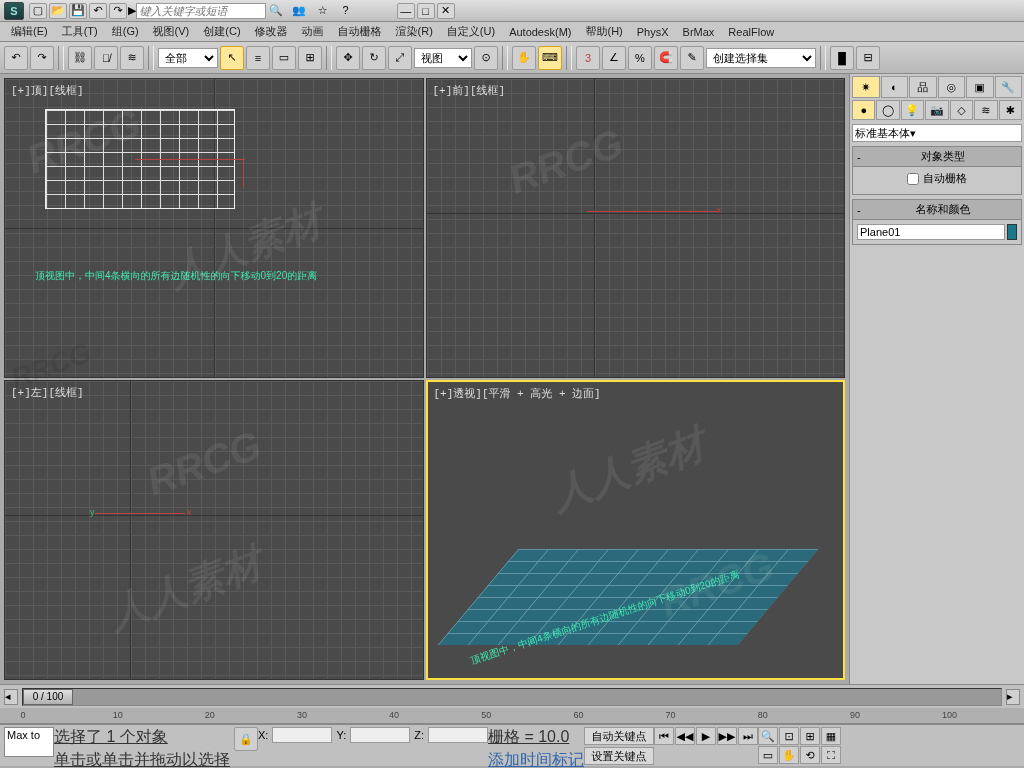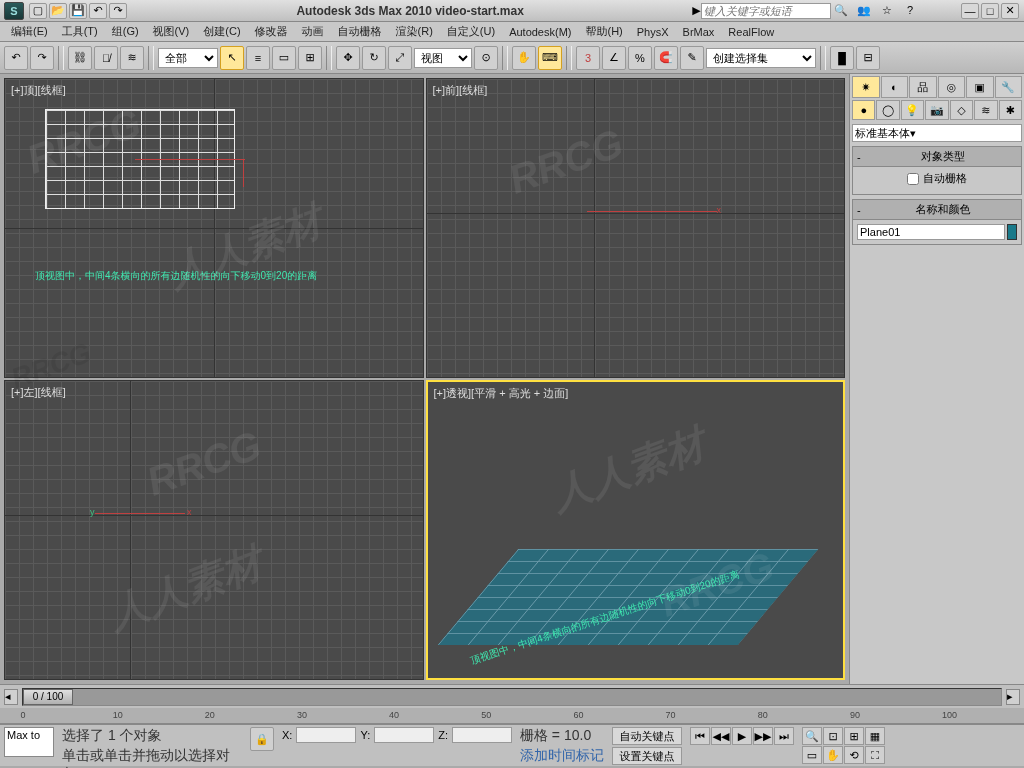--- a/index.html
+++ b/index.html
@@ -14,21 +14,21 @@
 .menubar .menu-item { padding: 0 7px; color: #222; cursor: default; }
 .toolbar { height: 32px; background: linear-gradient(#d0d0d0, #b8b8b8); display: flex; align-items: center; padding: 0 4px; border-bottom: 1px solid #888; gap: 2px; }
 .tool-btn { width: 24px; height: 24px; border: 1px solid #999; background: #d0d0d0; display: flex; align-items: center; justify-content: center; border-radius: 2px; }
 .tool-btn.active { background: #ffe89a; border-color: #d4a020; }
 .tool-sel { height: 20px; border: 1px solid #999; background: #fff; padding: 0 2px; }
 .tool-sep { width: 6px; height: 24px; border-left: 1px solid #888; border-right: 1px solid #eee; margin: 0 2px; }
 .main { display: flex; height: 610px; }
 .viewports { flex: 1; display: grid; grid-template-columns: 1fr 1fr; grid-template-rows: 1fr 1fr; gap: 2px; padding: 4px; background: #aaa; }
 .vp { background: #4a4a4a; position: relative; border: 1px solid #333; overflow: hidden; }
 .vp.active { border: 2px solid #ffe040; }
-.vp-label { position: absolute; top: 4px; left: 6px; color: #ddd; font-size: 11px; z-index: 10; }
+.vp-label { position: absolute; top: 4px; left: 6px; color: #ddd; font-size: 11px; z-index: 10; font-family: Liberation Mono, monospace; }
 .vp-note { position: absolute; color: #3fe8b0; font-size: 10px; }
 .axis-h { position: absolute; height: 1px; background: #333; left: 0; right: 0; }
 .axis-v { position: absolute; width: 1px; background: #333; top: 0; bottom: 0; }
 .command-panel { width: 175px; background: #c8c8c8; border-left: 1px solid #888; padding: 2px; }
 .cp-tabs { display: flex; gap: 1px; margin-bottom: 2px; }
 .cp-tab { flex: 1; height: 22px; border: 1px solid #999; background: #d0d0d0; display: flex; align-items: center; justify-content: center; }
 .cp-tab.active { background: #ffe89a; }
 .cp-sub { display: flex; gap: 1px; margin-bottom: 4px; }
 .cp-sub .cp-tab { height: 20px; }
 .cp-drop { width: 100%; height: 18px; border: 1px solid #999; background: #fff; margin-bottom: 4px; display: flex; align-items: center; padding: 0 2px; }
@@ -41,45 +41,44 @@
 .cp-grid2 { display: grid; grid-template-columns: 1fr 1fr; gap: 2px; }
 .cp-btn { height: 18px; border: 1px solid #999; background: #d8d8d8; display: flex; align-items: center; justify-content: center; }
 .cp-name-row { display: flex; gap: 2px; align-items: center; }
 .cp-name-row input { flex: 1; height: 16px; border: 1px solid #999; background: #fff; padding: 0 2px; }
 .cp-swatch { width: 18px; height: 16px; background: #1a7a8a; border: 1px solid #333; }
 .timeline { height: 24px; background: #c0c0c0; border-top: 1px solid #888; display: flex; align-items: center; }
 .time-slider { flex: 1; height: 18px; background: #999; margin: 0 4px; position: relative; border: 1px inset #888; }
 .time-handle { position: absolute; left: 0; width: 50px; height: 16px; background: linear-gradient(#e0e0e0,#b0b0b0); border: 1px solid #666; display: flex; align-items: center; justify-content: center; font-size: 10px; }
 .time-ruler { height: 16px; background: #b0b0b0; position: relative; border-bottom: 1px solid #888; }
 .time-ruler .tick { position: absolute; font-size: 9px; color: #444; top: 2px; }
-.statusbar { height: 42px; background: #c0c0c0; display: flex; align-items: flex-start; padding: 2px 4px; gap: 8px; border-top: 1px solid #888; }
+.statusbar { height: 42px; background: #c0c0c0; display: flex; align-items: flex-start; padding: 2px 4px; gap: 0; border-top: 1px solid #888; }
 .status-col { display: flex; flex-direction: column; gap: 2px; }
 .coord { display: flex; gap: 4px; align-items: center; }
 .coord input { width: 60px; height: 16px; border: 1px solid #999; background: #eee; font-size: 10px; }
-.status-text { font-size: 14px; color: #333; }
+.status-text { font-size: 16px; color: #333; text-decoration: underline; }
 .nav-btns { display: flex; gap: 1px; }
 .nav-btn { width: 20px; height: 18px; border: 1px solid #999; background: #d0d0d0; display: flex; align-items: center; justify-content: center; }
 .plane-obj { position: absolute; border: 1px solid #eee; }
 .grid-lines-fine { position: absolute; inset: 0; background-image: linear-gradient(#5a5a5a 1px, transparent 1px), linear-gradient(90deg, #5a5a5a 1px, transparent 1px); background-size: 14px 14px; }
 .watermark { position: absolute; color: rgba(255,255,255,0.08); font-size: 40px; font-weight: bold; transform: rotate(-20deg); pointer-events: none; font-style: italic; }
 .iso-plane { position: absolute; left: 50px; top: 135px; width: 300px; height: 160px; transform: skewX(-40deg) scaleY(0.6); background: #2a6a7a; }
 .iso-plane::before { content: ""; position: absolute; inset: 0; background-image: linear-gradient(#6a9aaa 1px, transparent 1px), linear-gradient(90deg, #6a9aaa 1px, transparent 1px); background-size: 30px 20px; }
 .red-line { position: absolute; background: #c04040; }
 </style>
 </head>
 <body>
 
 <div class="titlebar">
   <div class="logo">S</div>
   <div class="tb-btn">▢</div>
   <div class="tb-btn">📂</div>
   <div class="tb-btn">💾</div>
   <div class="tb-btn">↶</div>
   <div class="tb-btn">↷</div>
-  <div class="title">Autodesk 3ds Max 2010  video-start.max</div>
   <span>▶</span>
   <input class="search" placeholder="键入关键字或短语" style="">
   <div class="help-icons">
     <span>🔍</span>
     <span>👥</span>
     <span>☆</span>
     <span>?</span>
   </div>
   <div style="width:40px"></div>
   <div class="tb-btn">—</div>

